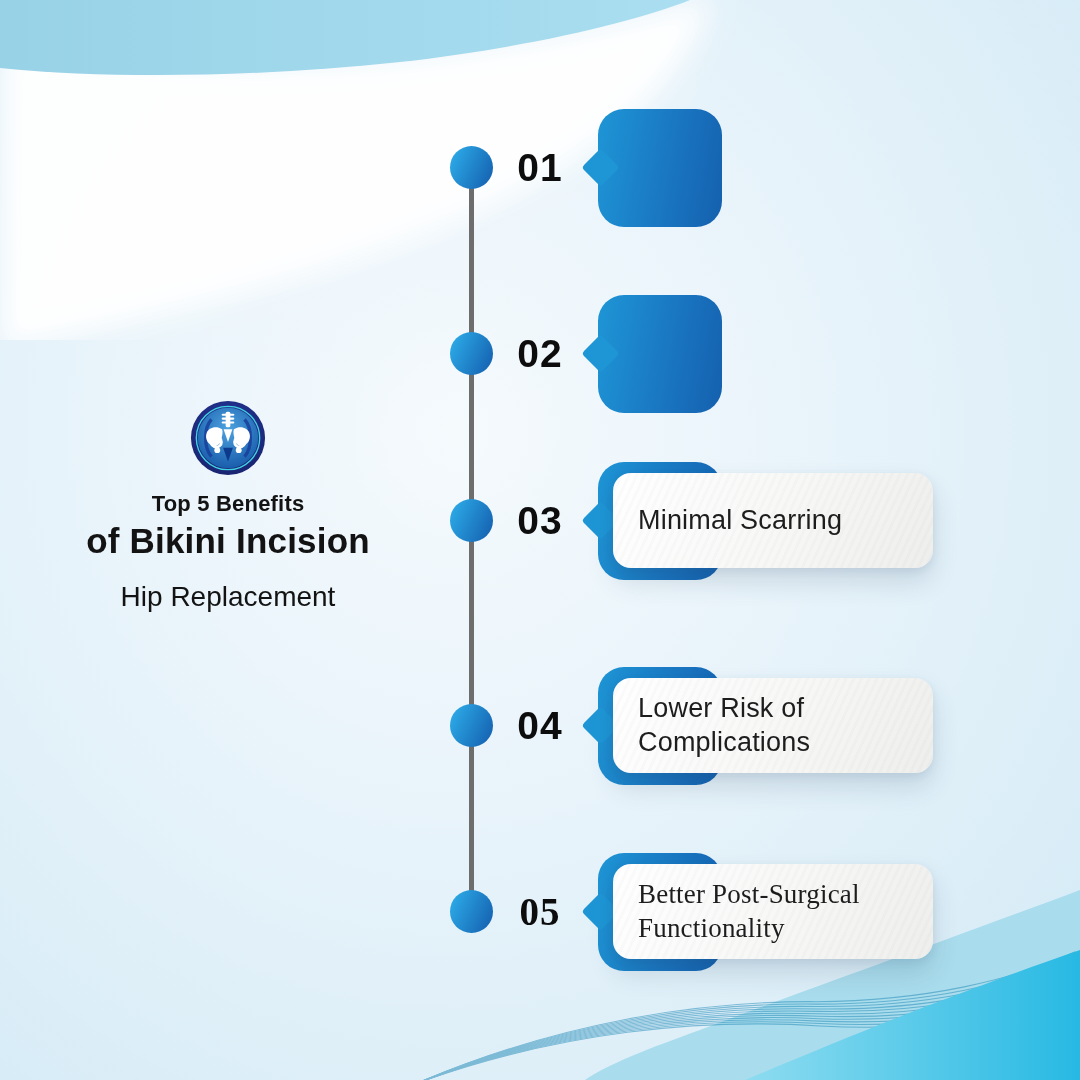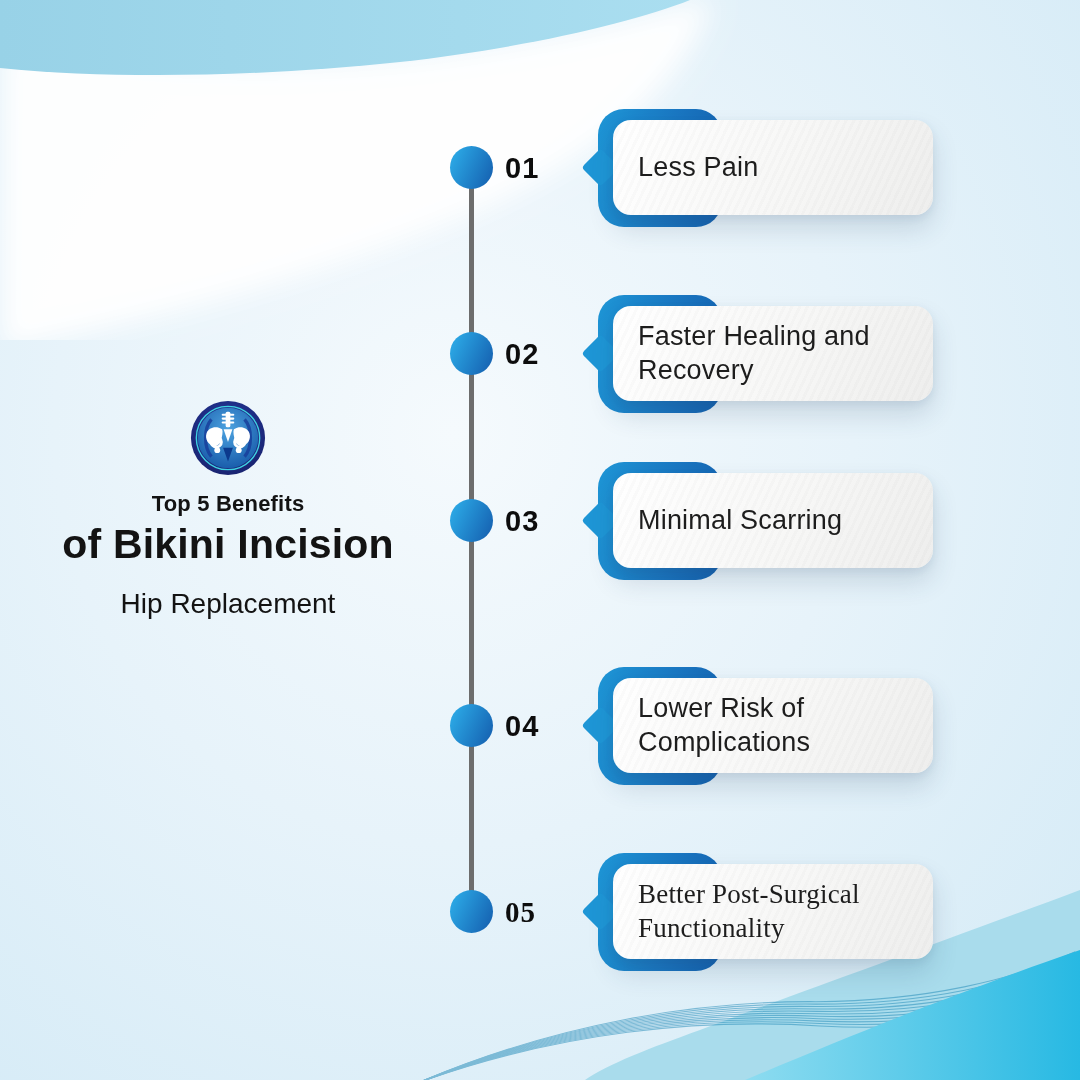--- a/index.html
+++ b/index.html
@@ -11,38 +11,38 @@
     background:radial-gradient(ellipse at 42% 40%, #f5fafd 0%, #e7f3fa 45%, #d3eaf6 100%);
   }
   svg.bglayer{position:absolute;left:0;pointer-events:none;display:block;}
   .bg-top{top:0;}
   .bg-bottom{top:780px;}
 
   
   .brand{position:absolute;left:30px;top:399px;width:396px;text-align:center;color:var(--text-dark,#131313);}
   .brand .logo{width:78px;height:78px;display:block;margin:0 auto 14px auto;}
   .t1{font-size:22px;font-weight:600;letter-spacing:.2px;}
-  .t2{font-size:41px;font-weight:800;letter-spacing:.2px;margin-top:4px;}
+  .t2{font-size:35px;font-weight:800;letter-spacing:.2px;margin-top:4px;}
   .t3{font-size:28px;font-weight:400;margin-top:20px;}
 
   
   .timeline-line{
     position:absolute;left:469px;top:168px;width:5px;height:744px;
     background:var(--timeline-gray,#6d6d6d);border-radius:3px;
   }
   .row{position:absolute;left:0;width:1080px;height:118px;}
   .r1{top:109px;} .r2{top:295px;} .r3{top:462px;} .r4{top:667px;} .r5{top:853px;font-family:Liberation Serif, serif;}
 
   .dot{
     position:absolute;left:450px;top:37px;width:43px;height:43px;border-radius:50%;
     background:linear-gradient(115deg,var(--dot-light,#2aa4e2) 15%,var(--dot-dark,#1560b0) 95%);
   }
   .num{
     position:absolute;left:505px;top:34px;width:70px;height:50px;line-height:50px;
-    text-align:left;font-size:29px;font-weight:700;color:#0d0d0d;letter-spacing:1px;
+    text-align:center;font-size:39px;font-weight:700;color:#0d0d0d;letter-spacing:1px;
   }
   .bracket{
     position:absolute;left:598px;top:0;width:124px;height:118px;border-radius:26px;
     background:linear-gradient(100deg,var(--bracket-left,#1e96d6) 0%,#1a77c2 55%,var(--bracket-right,#1460ae) 100%);
   }
   .bracket::before{ 
     content:"";position:absolute;left:-11px;top:45px;width:27px;height:27px;
     background:var(--bracket-left,#1e96d6);border-radius:4px;
     transform:rotate(45deg);
   }
@@ -139,32 +139,26 @@
     <div class="t2">of Bikini Incision</div>
     <div class="t3">Hip Replacement</div>
   </div>
 
   <div class="timeline-line"></div>
 
   <div class="row r1">
     <div class="dot"></div>
     <div class="num">01</div>
     <div class="bracket"></div>
-    <div class="card">
-      <span>Less Pain</span>
-    </div>
   </div>
 
   <div class="row r2">
     <div class="dot"></div>
     <div class="num">02</div>
     <div class="bracket"></div>
-    <div class="card">
-      <span>Faster Healing and Recovery</span>
-    </div>
   </div>
 
   <div class="row r3">
     <div class="dot"></div>
     <div class="num">03</div>
     <div class="bracket"></div>
     <div class="card">
       <span>Minimal Scarring</span>
     </div>
   </div>

